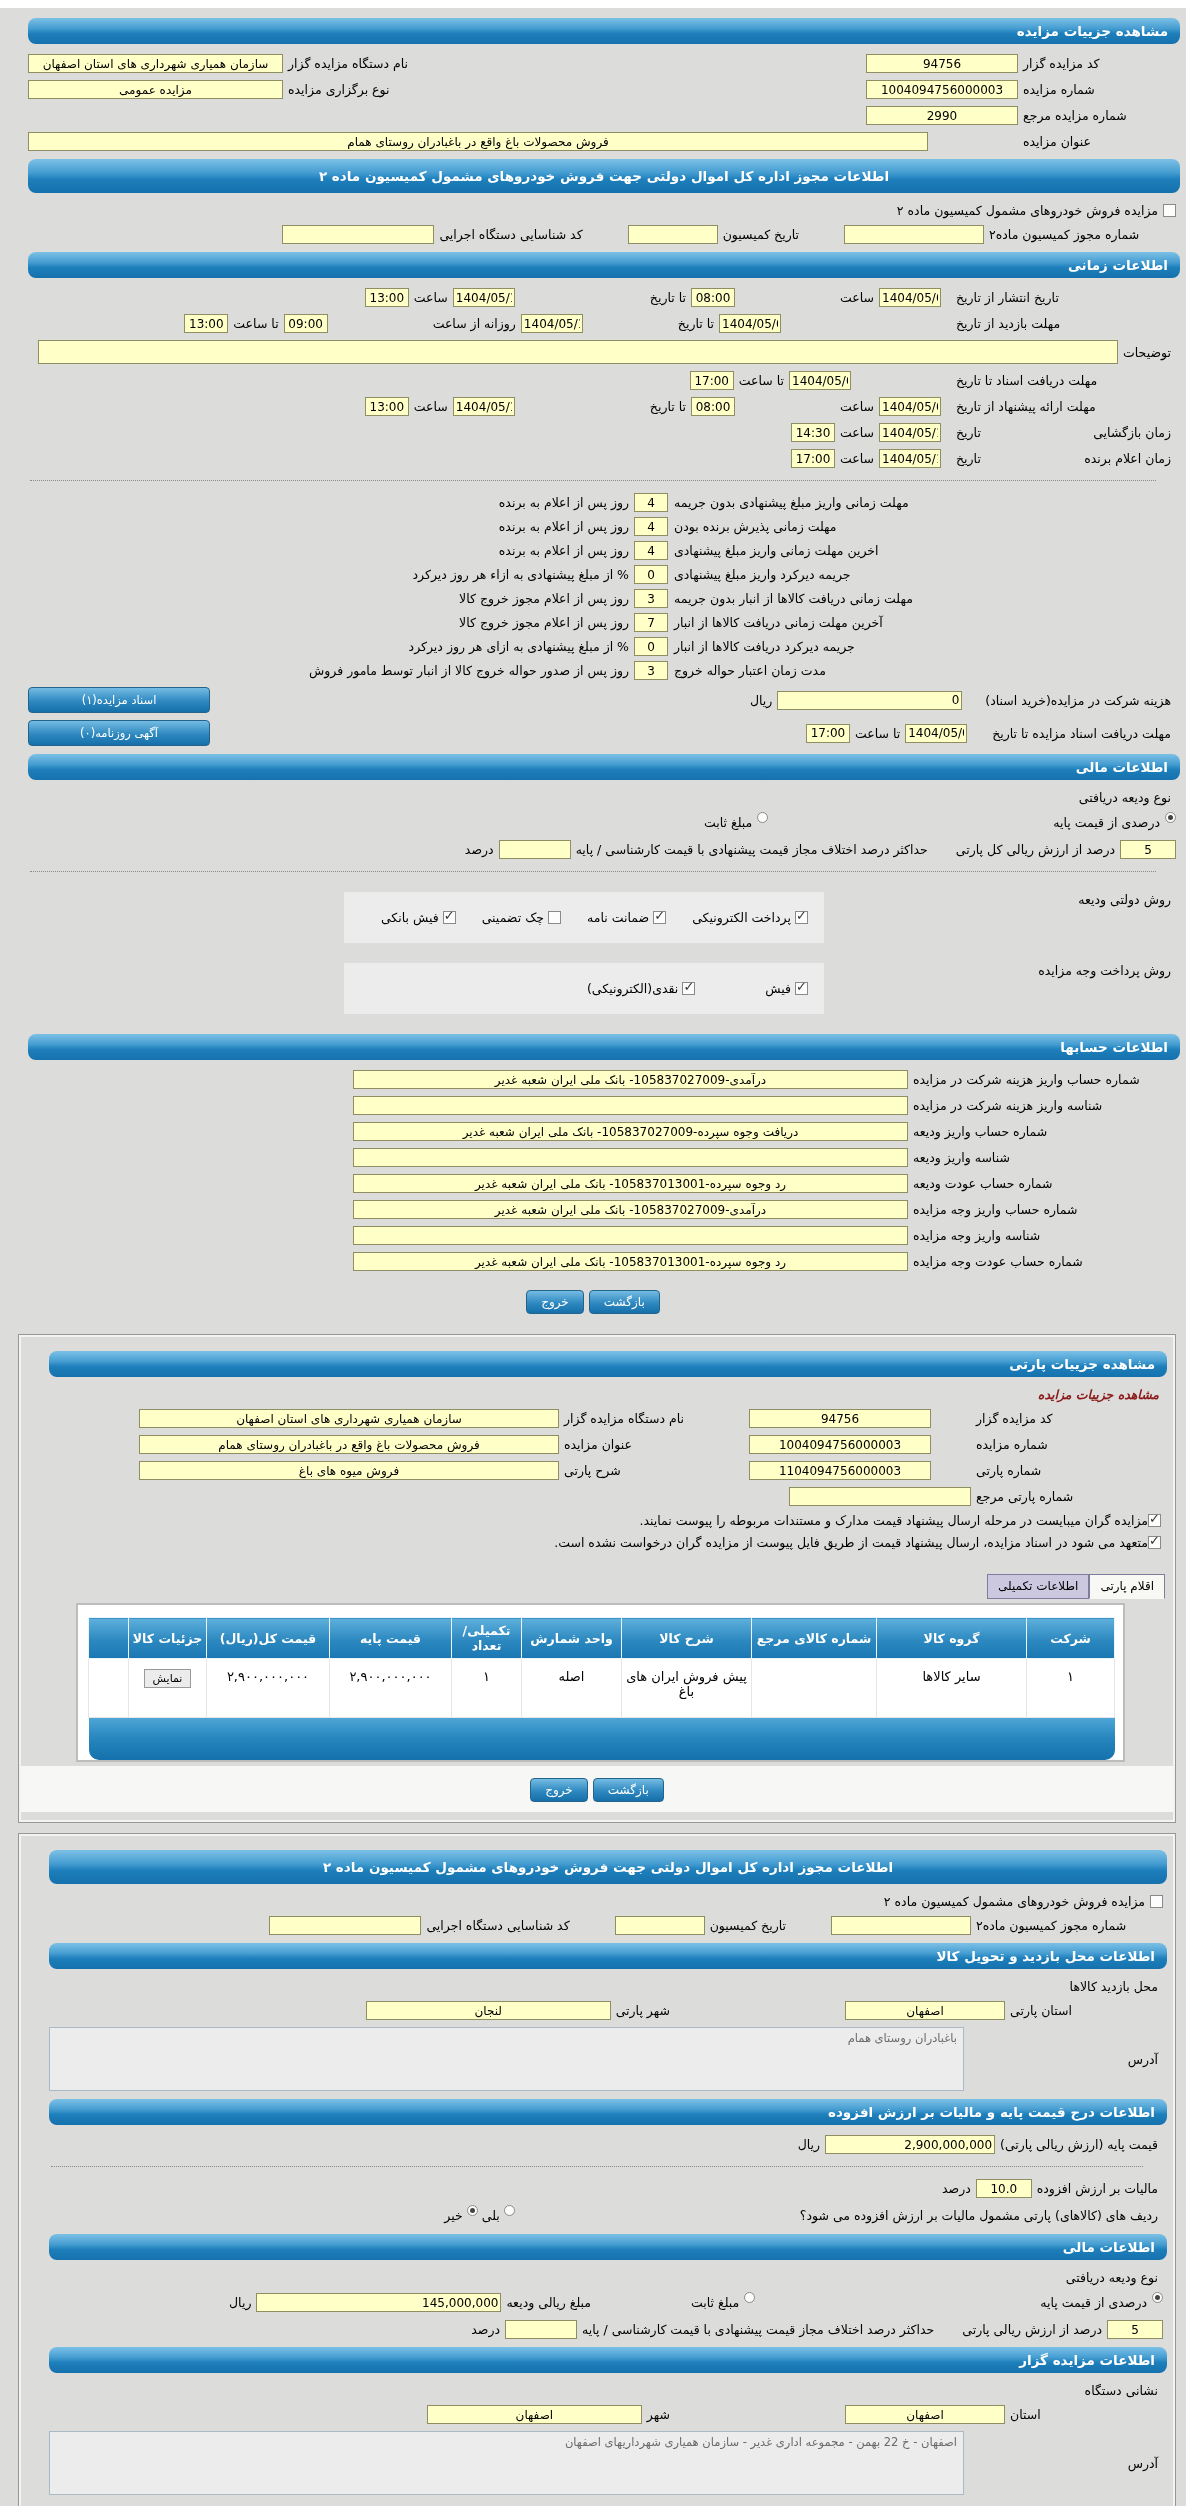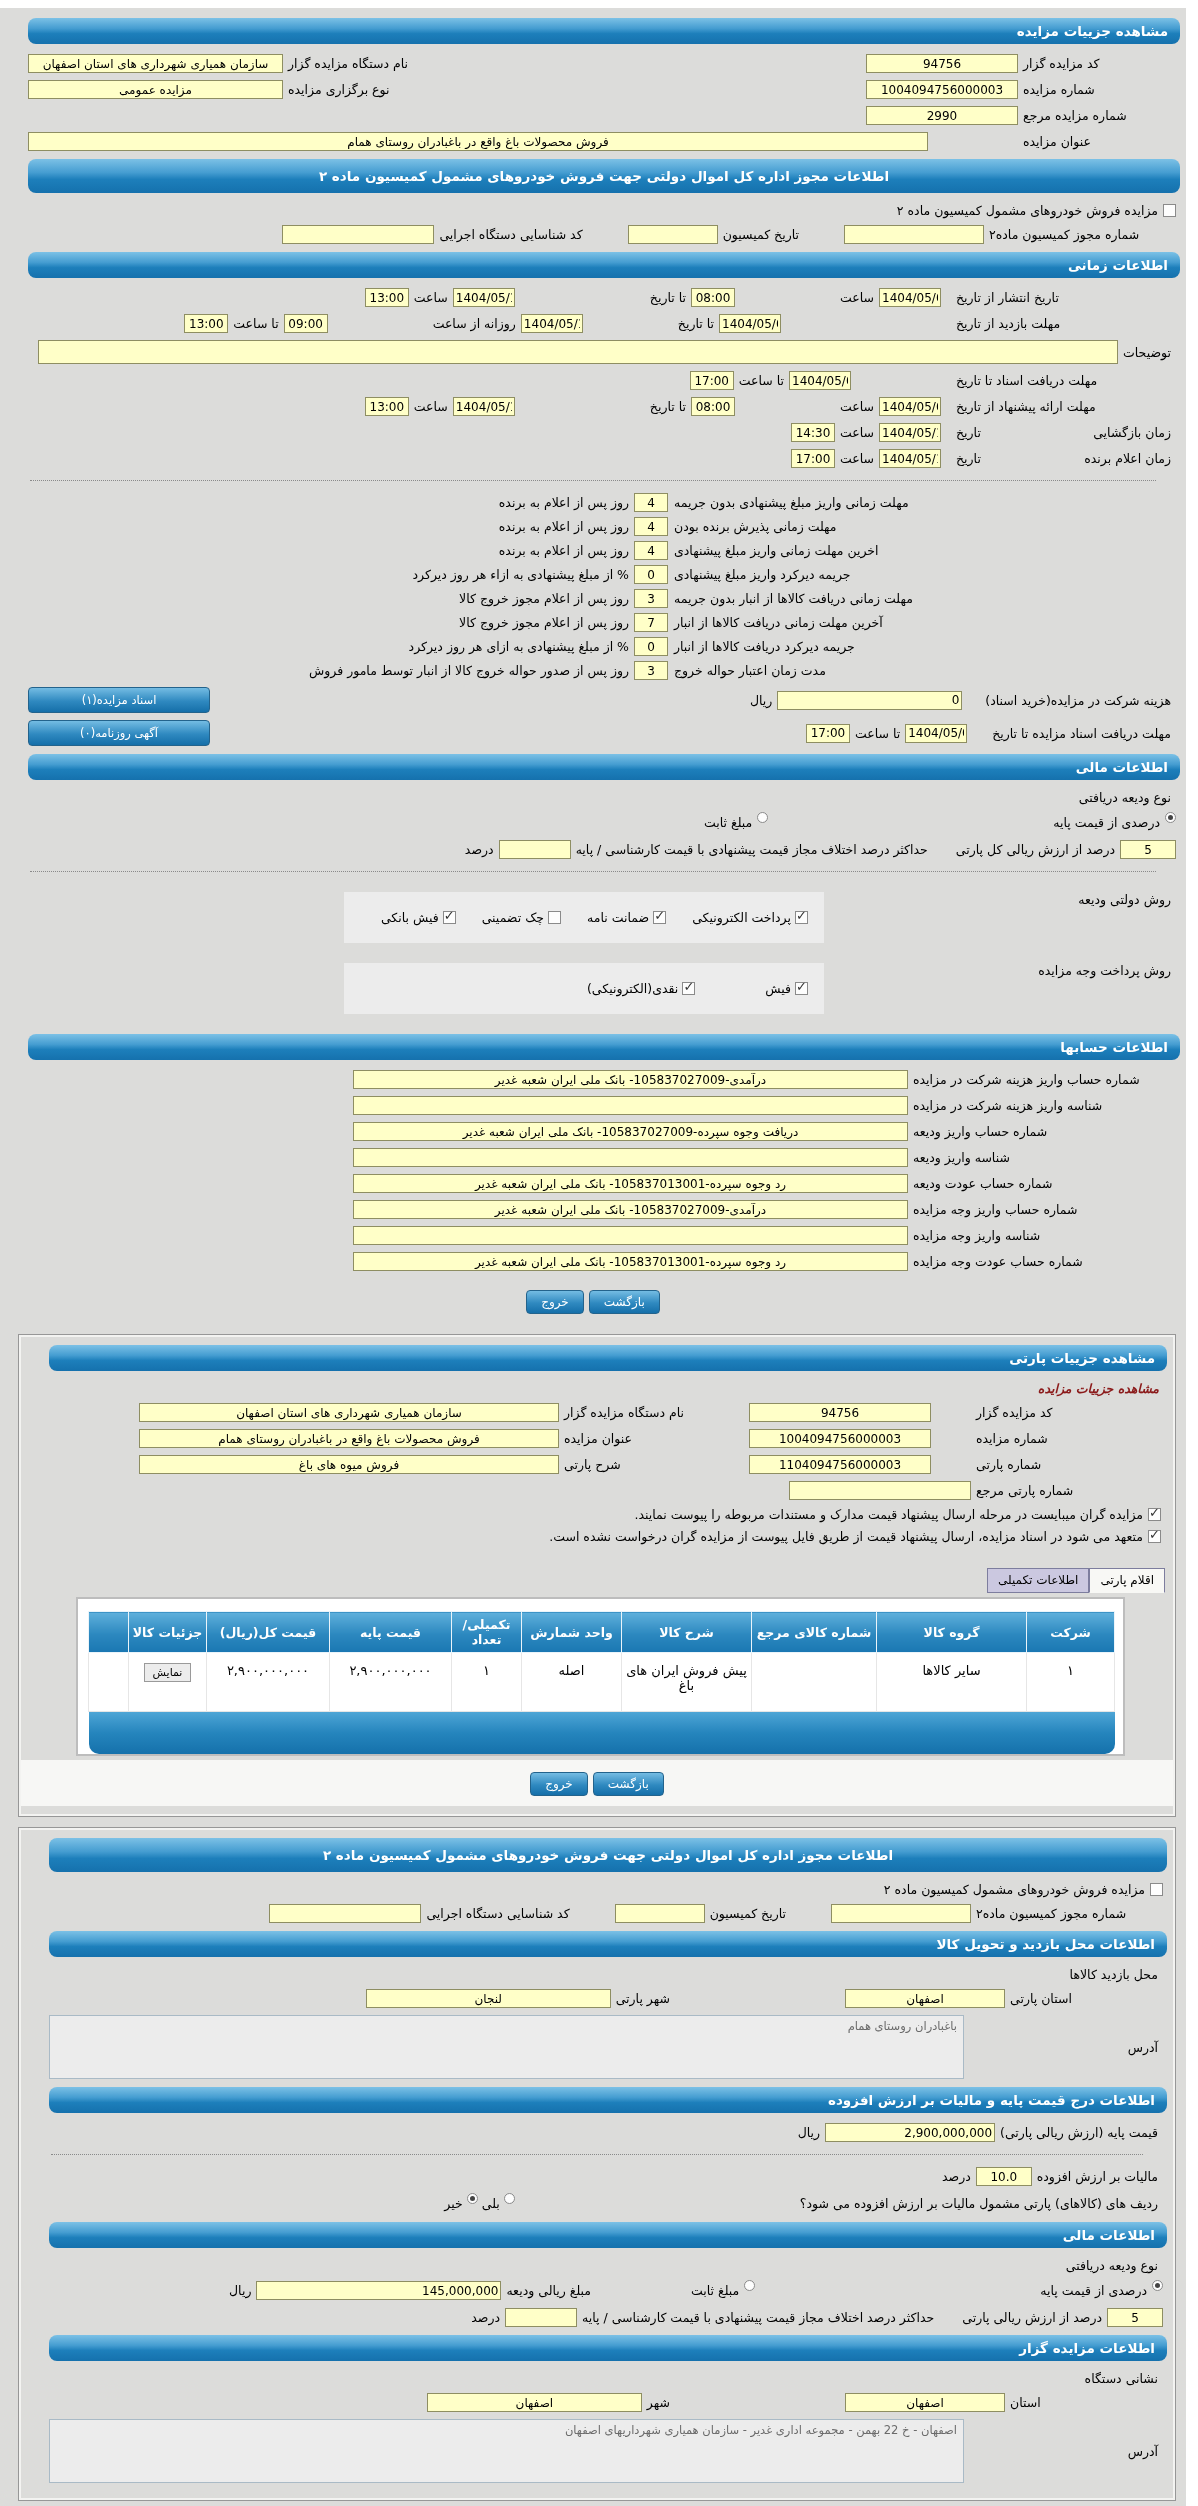--- a/index.html
+++ b/index.html
@@ -63,24 +63,24 @@
 
   .paybox { background:#ececec; width:480px; padding:18px 16px; display:flex; align-items:center;
             gap:26px; }
   .payrow { margin:20px 10px 20px 28px; display:flex; align-items:flex-start; }
 
   .penrow { display:flex; align-items:center; margin:5px 170px 5px 28px; }
   .pen-l { width:348px; text-align:left; padding:0 6px; white-space:nowrap; }
 
   
   .panelbox { border:1px solid #979797; box-shadow:inset 0 0 0 2px #f3f3f1; background:#dcdcda;
-              margin:10px 10px 8px 18px; padding:2px 2px 10px 2px; }
+              margin:10px 10px 8px 18px; padding:8px 2px 10px 2px; }
   .maroon { color:#8b1a1a; font-style:italic; font-weight:bold; font-size:12.5px;
             margin:4px 14px 6px 0; }
-  .noterow { display:flex; align-items:center; gap:5px; margin:7px 12px; font-size:12.5px; }
+  .noterow { display:flex; align-items:center; margin:7px 12px; font-size:12.5px; }
 
   
   .tabs { display:flex; margin:24px 8px 0 28px; }
   .tab { border:1px solid #7d7d9e; padding:4px 10px 5px 10px; font-size:12px; background:#cbc8e0;
          cursor:pointer; }
   .tab.active { background:#f8f8f5; border-bottom-color:#f8f8f5; }
 
   
   .gridbox { background:#fff; border:2px solid #bdbdbd; margin:4px 48px 4px 55px; padding:12px 8px 0 8px;
              min-height:150px; }

